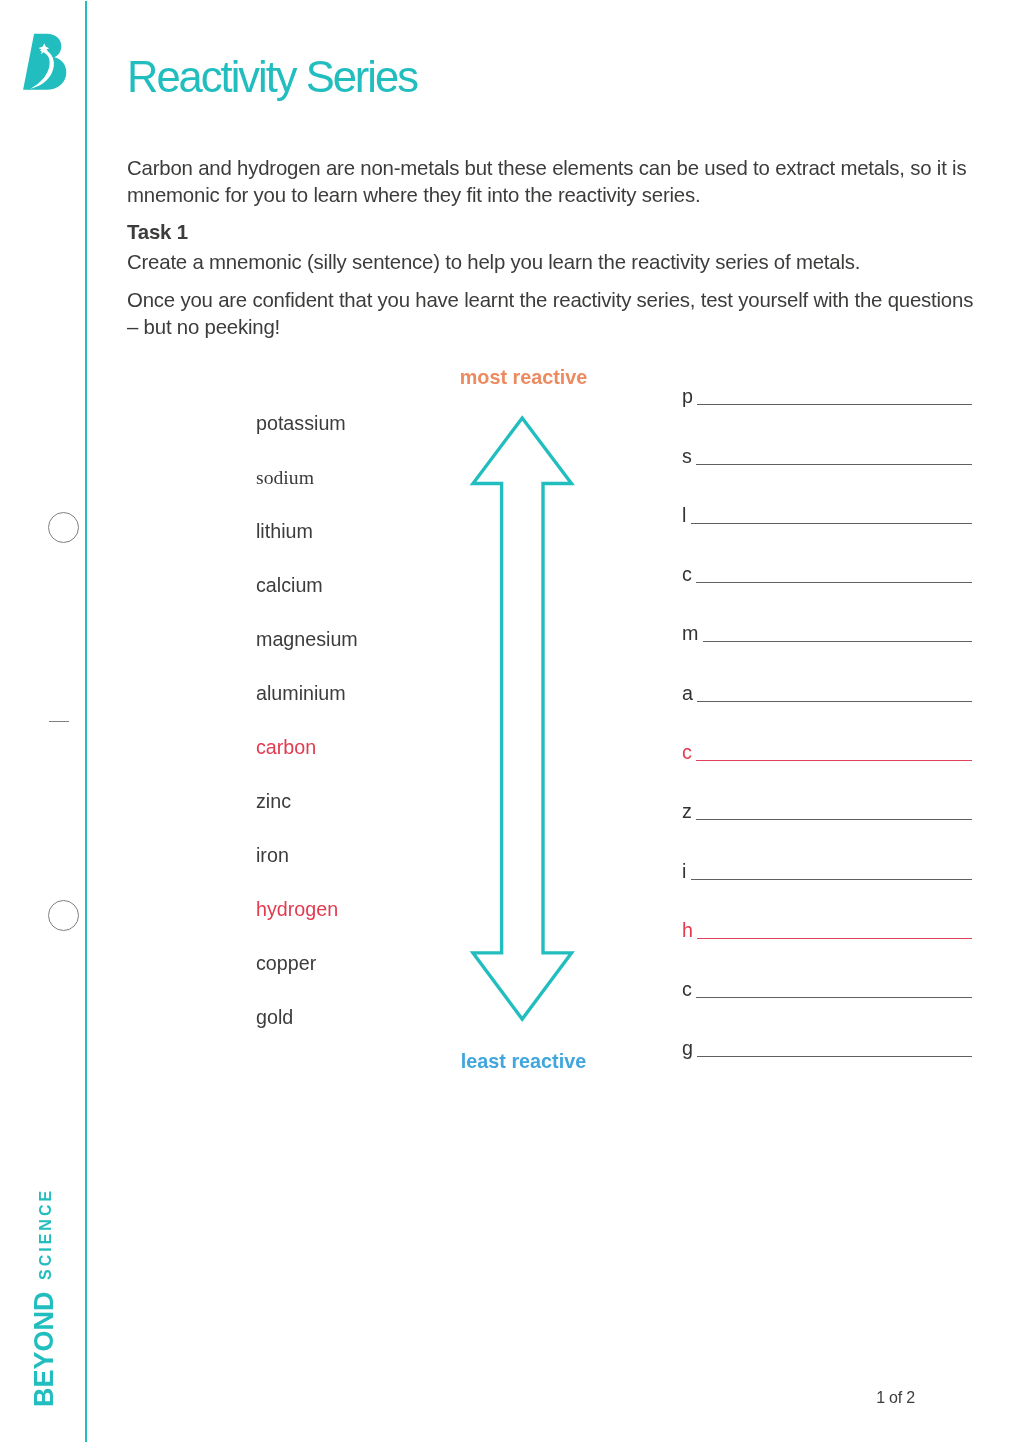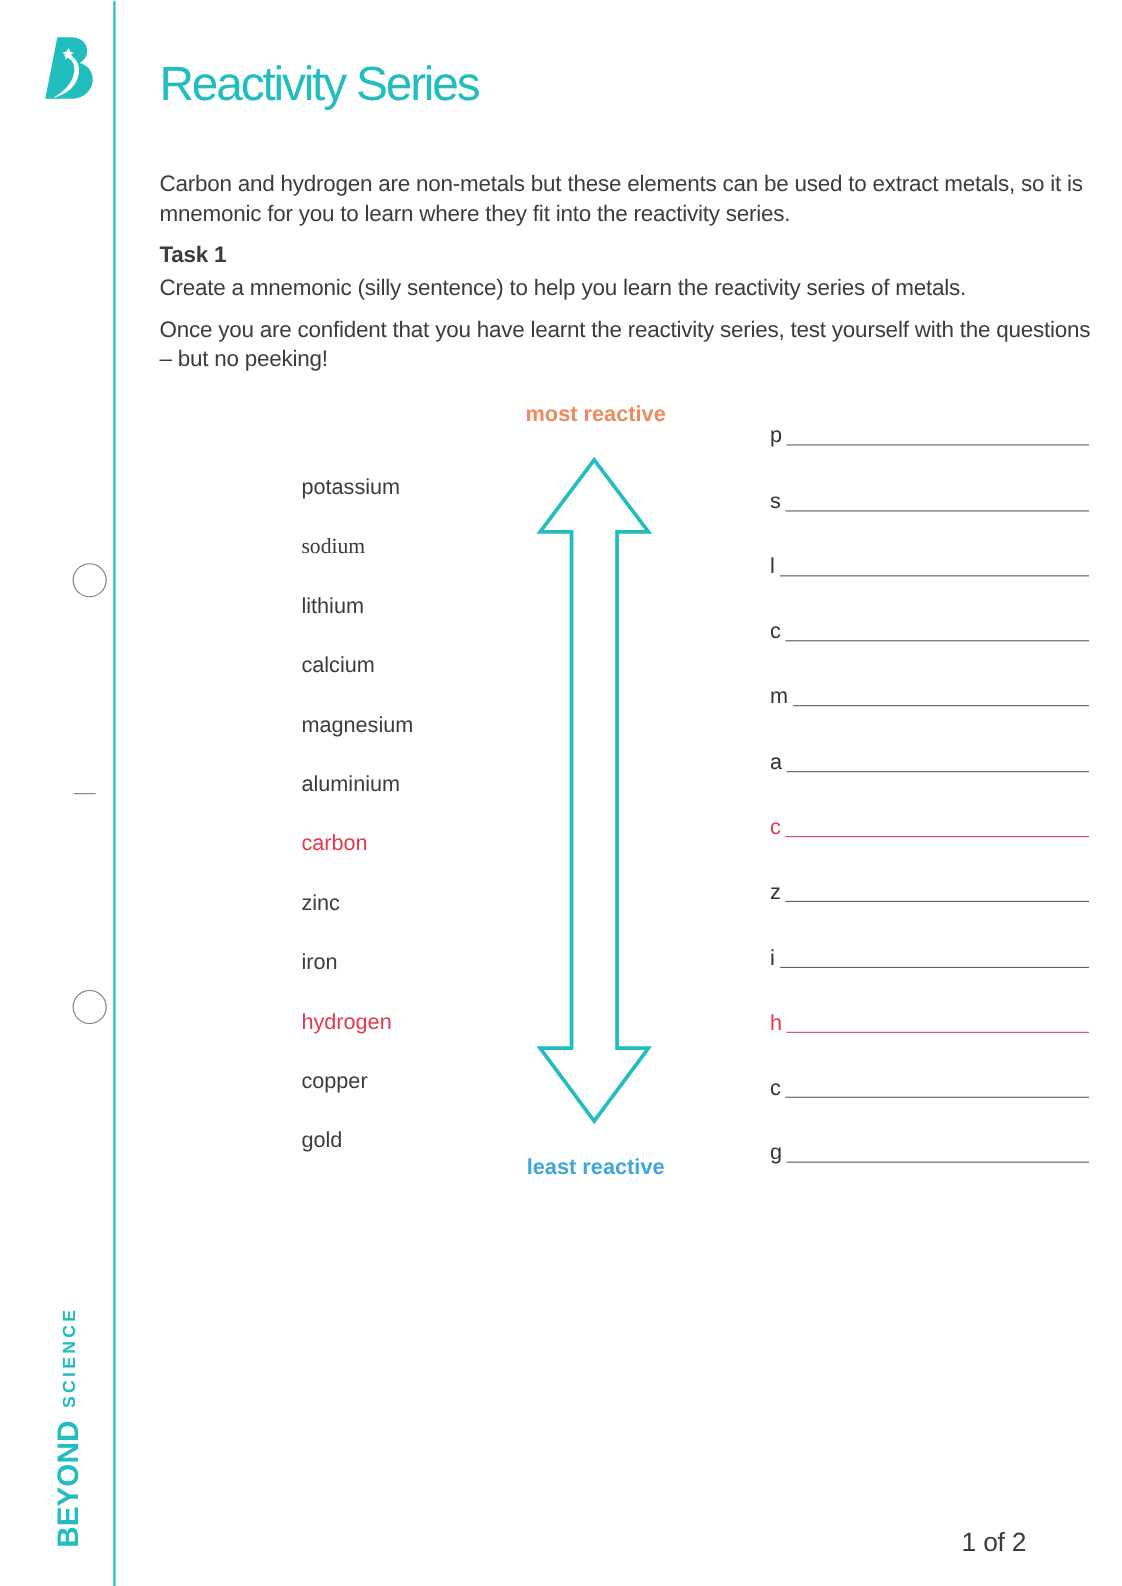--- a/index.html
+++ b/index.html
@@ -3,21 +3,21 @@
 <meta charset="utf-8">
 <style>
   html, body { margin:0; padding:0; }
   body {
     width:1020px; height:1442px; background:#ffffff;
     font-family:"Liberation Sans", sans-serif;
     overflow:hidden; position:relative;
     -webkit-font-smoothing: antialiased;
     transform: translateZ(0);
   }
-  .page { position:absolute; left:18px; top:0; width:948px; height:1442px; }
+  .page { position:absolute; left:0; top:0; width:948px; height:1442px; }
 
   
   .vrule { position:absolute; left:85px; top:1px; width:1.8px; height:1441px; background:#22bdbe; }
 
   
   .logo { position:absolute; left:23px; top:33px; width:44px; height:58px; }
 
   
   .punch { position:absolute; width:31px; height:31px; border:1px solid #7c7f83; border-radius:50%; box-sizing:border-box; }
   .punch-top { left:48px; top:512px; }
@@ -36,42 +36,42 @@
   .task-h { position:absolute; left:127px; top:222px; font-size:20.4px; font-weight:bold; color:#3c3c3b; margin:0; line-height:20px; letter-spacing:-0.2px;text-align:center; }
   .p3 { top:249px; width:880px; }
   .p4 { top:287px; width:852px; }
 
   
   .diagram { position:absolute; left:0; top:0; width:1020px; height:1442px; }
   .dlabel { position:absolute; font-size:19.8px; font-weight:bold; text-align:center; line-height:20px; }
   .dlabel-top { left:393px; top:367px; width:261px; color:#ec8a60; }
   .dlabel-bot { left:393px; top:1051px; width:261px; color:#40a6dc; }
 
-  .elem { position:absolute; left:256px; font-size:19.7px; line-height:20px; color:#3c3c3b; white-space:nowrap;margin-top:20px; }
+  .elem { position:absolute; left:256px; font-size:19.7px; line-height:20px; color:#3c3c3b; white-space:nowrap; }
   .elem.hl { color:#e23a4f; }
 
   .mn-row { position:absolute; left:682px; width:290px; height:24px; display:flex; align-items:flex-end; }
   .mn-letter { font-size:19.7px; color:#333333; line-height:20px; flex:0 0 auto; }
   .mn-row.hl .mn-letter { color:#e23a4f; }
   .mn-line { flex:1 1 auto; height:1px; background:#606060; margin-left:4.5px; margin-bottom:1px; }
   .mn-row.hl .mn-line { background:#e0415b; }
 
   
   .brand { position:absolute; left:0; top:0; }
   .brand-name {
     position:absolute; left:31px; top:1407px; transform-origin:0 0; transform:rotate(-90deg);
     font-size:27px; font-weight:bold; color:#22bdbe; letter-spacing:0px; white-space:nowrap;
     line-height:27px;
   }
   .brand-sub {
     position:absolute; left:38px; top:1280px; transform-origin:0 0; transform:rotate(-90deg);
     font-size:16px; font-weight:bold; color:#22bdbe; letter-spacing:3px; white-space:nowrap;
     line-height:16px;
   }
-  .pageno { position:absolute; right:33px; top:1389px; font-size:24px; letter-spacing:-0.2px; color:#3c3c3b; }
+  .pageno { position:absolute; right:33px; top:1389px; font-size:16px; letter-spacing:-0.2px; color:#3c3c3b; }
 </style>
 </head>
 <body>
 
 <div class="page">
 
   <div class="vrule"></div>
 
   <div class="logo">
     <svg viewBox="0 0 44 58" width="44" height="58">

